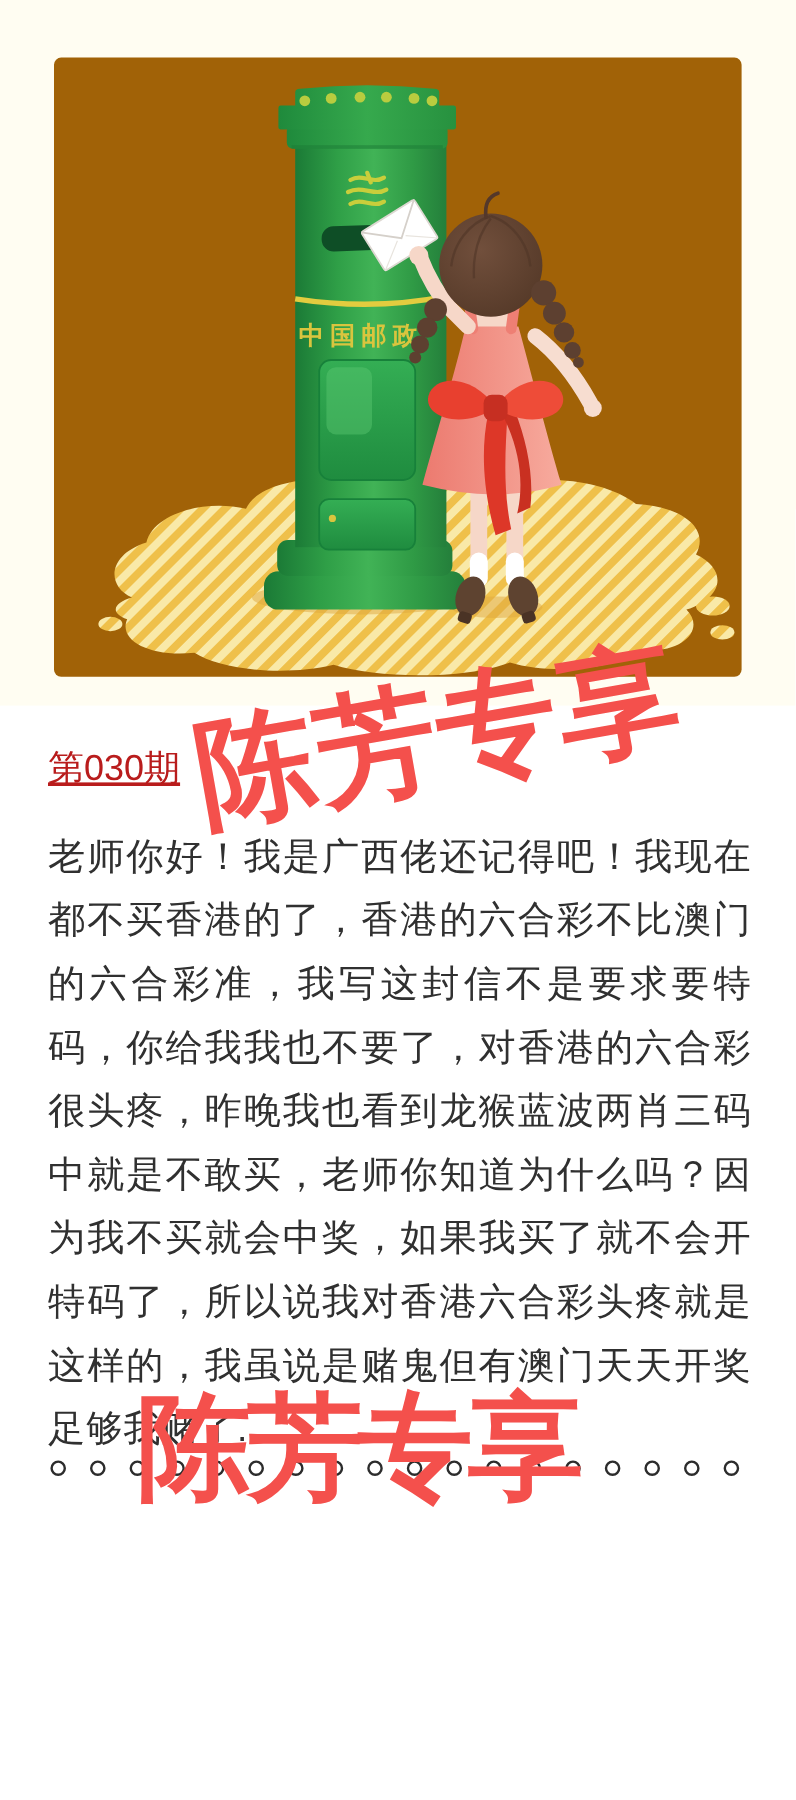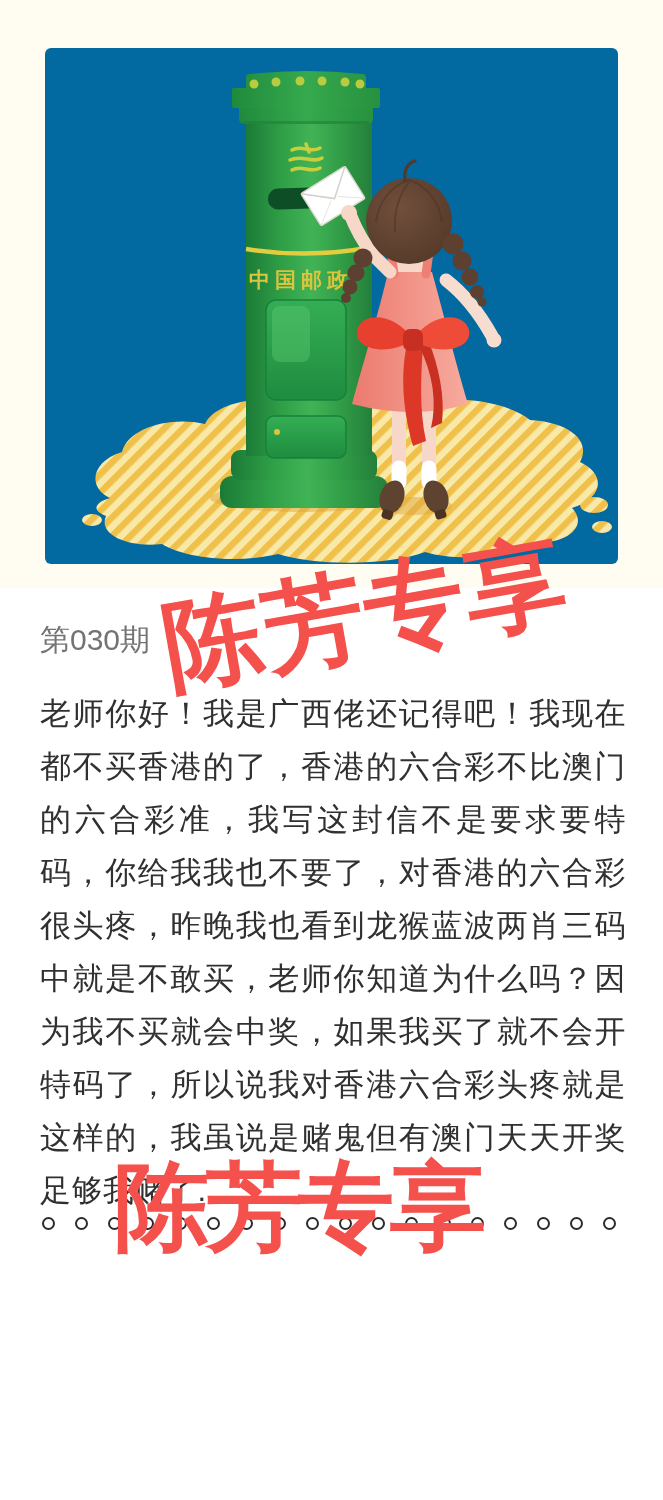--- a/index.html
+++ b/index.html
@@ -13,21 +13,21 @@
 
   
   .hero {
     position: absolute; left: 0; top: 0;
     width: 663px; height: 588px;
     background: #FFFDF2;
   }
   .panel {
     position: absolute; left: 45px; top: 48px;
     width: 573px; height: 516px;
-    background: #0369a1;
+    background: #a16207;
     border-radius: 6px;
     overflow: hidden;
   }
   .panel svg { display: block; }
 
   
   .watermark {
     position: absolute;
     color: #F4504C;
     font-weight: 700;
@@ -44,21 +44,21 @@
   }
   .watermark-2 {
     left: 114px; top: 1156px;
     font-size: 96px;
     letter-spacing: -4px;
   }
 
   
   .issue-label {
     position: absolute; left: 40px; top: 620px;
-    font-size: 30px; color: #737373;
+    font-size: 30px; color: #b91c1c; text-decoration: underline;
   }
   .para {
     position: absolute; left: 40px;
     width: 586px;
     font-size: 31px; line-height: 53px;
     color: #303030;
     text-align: justify;
     word-break: break-all;
     letter-spacing: 0.5px;
   }

